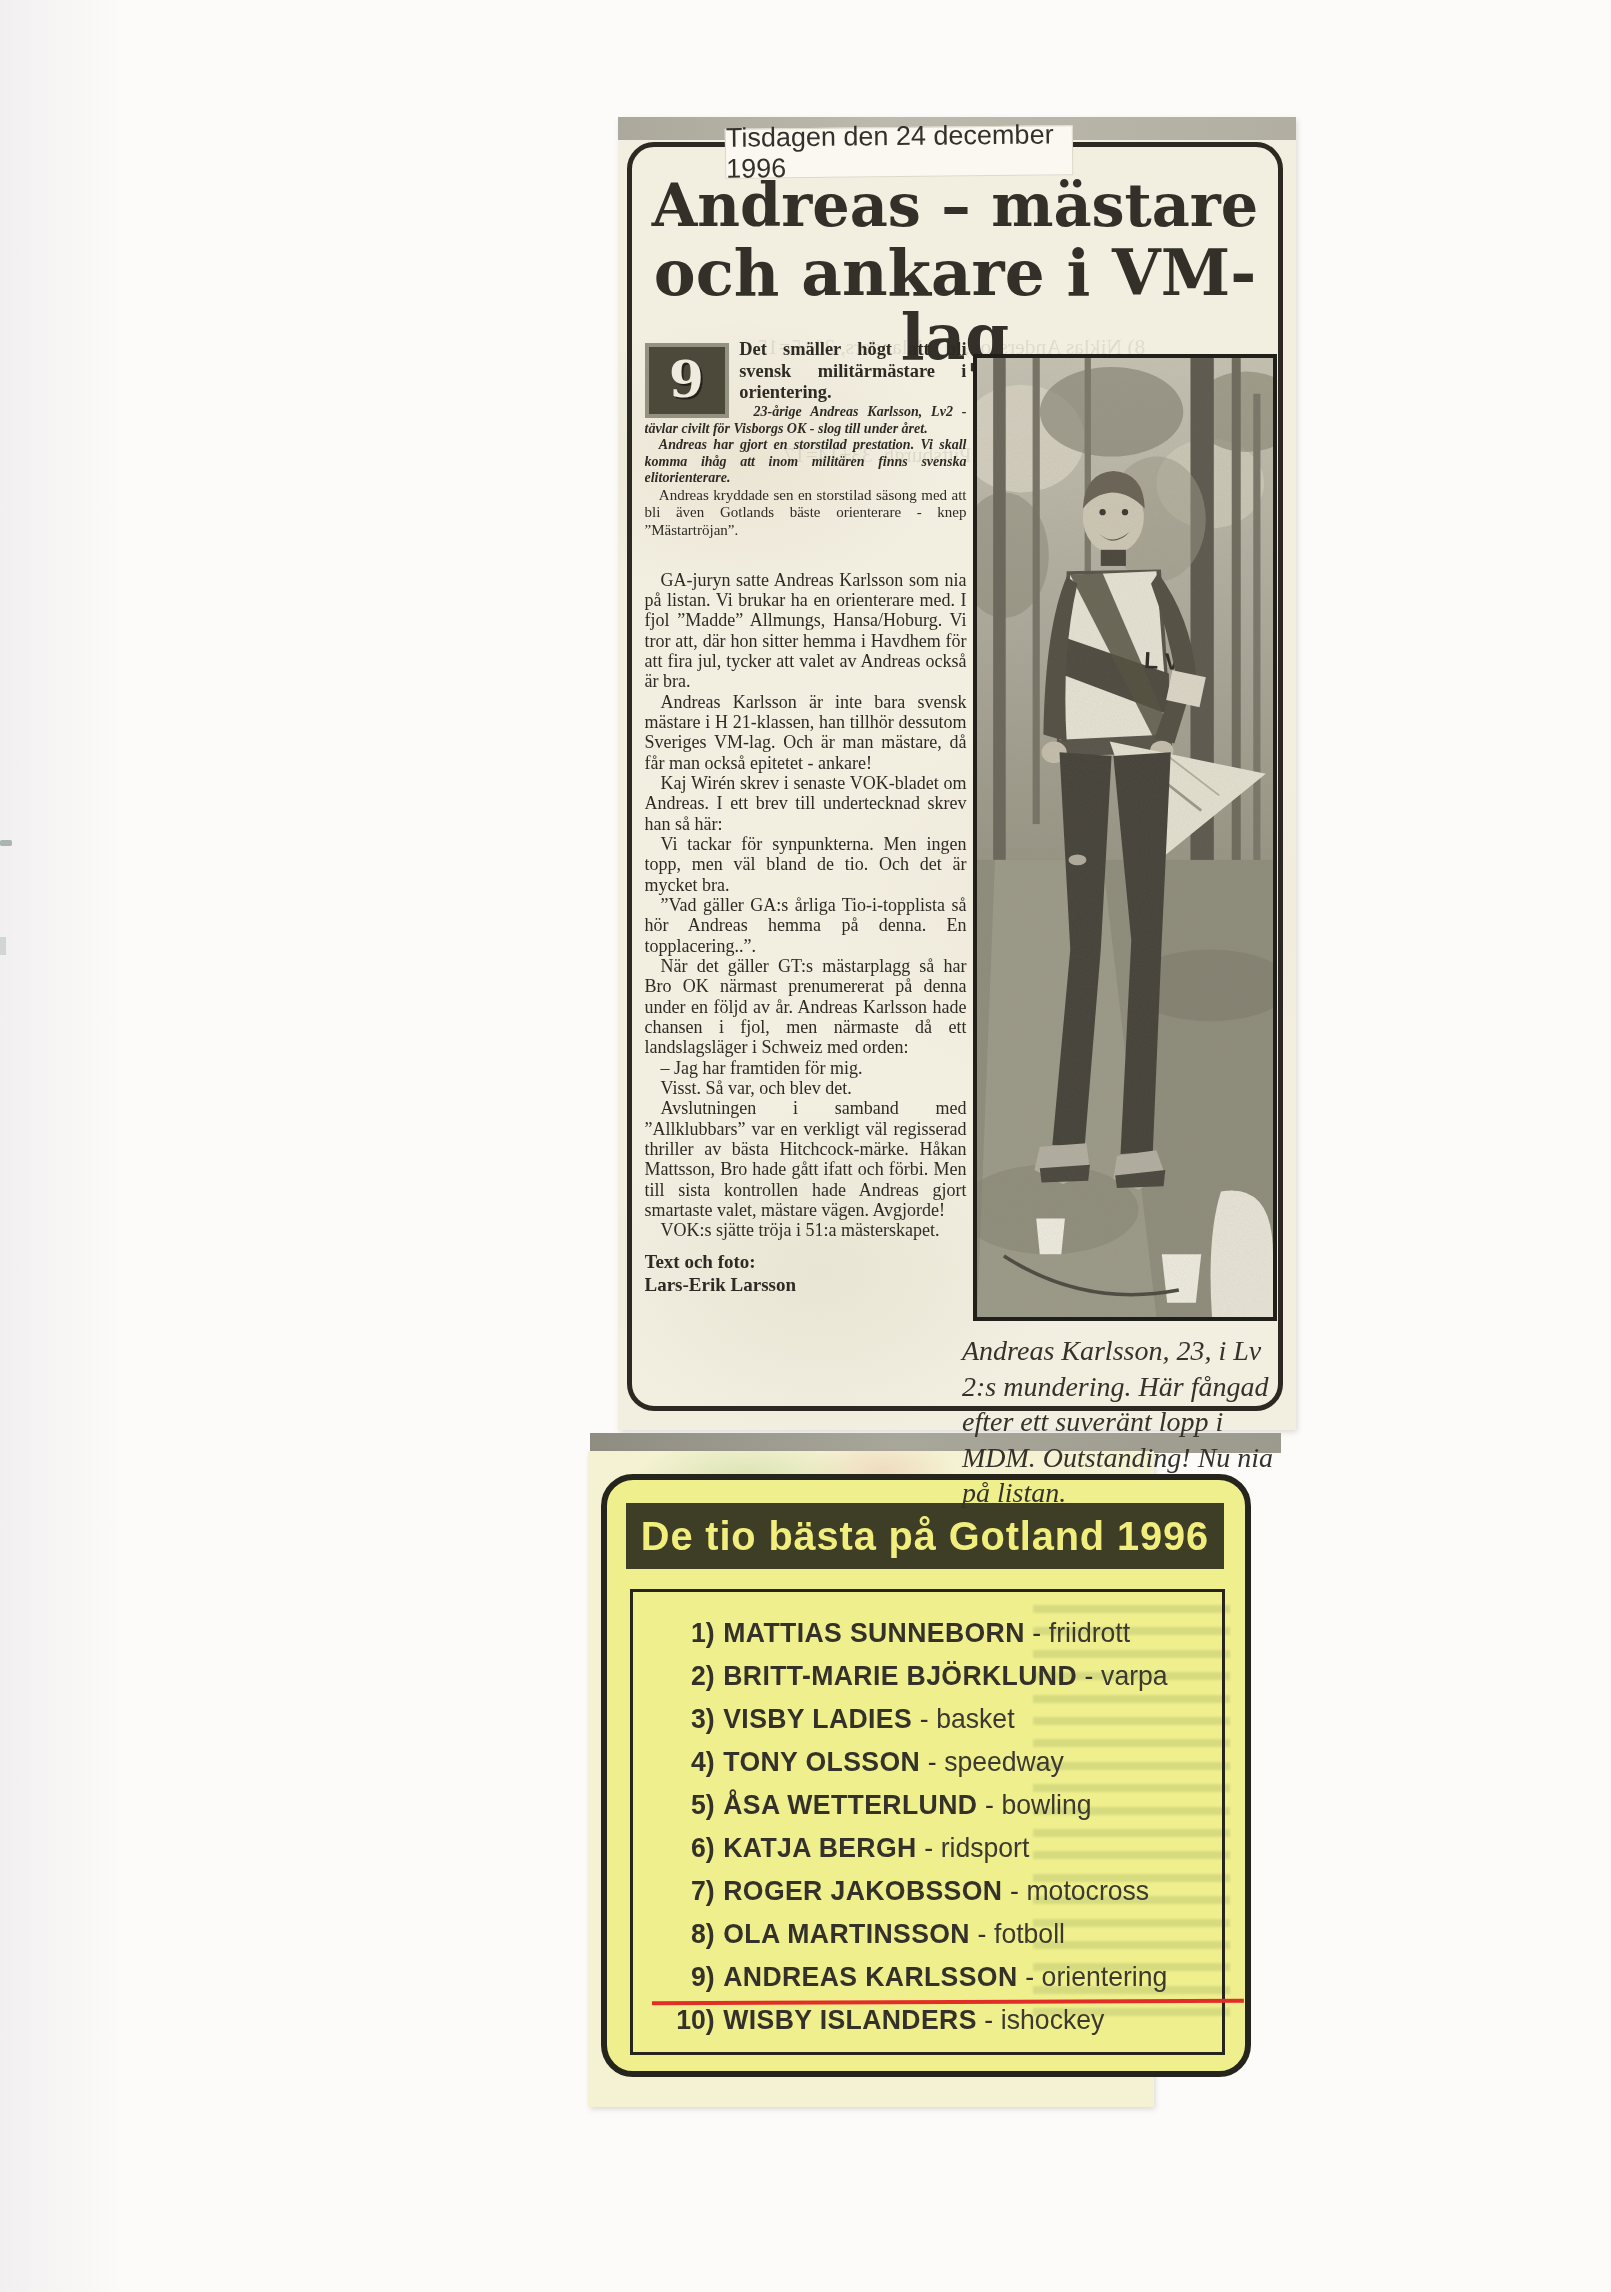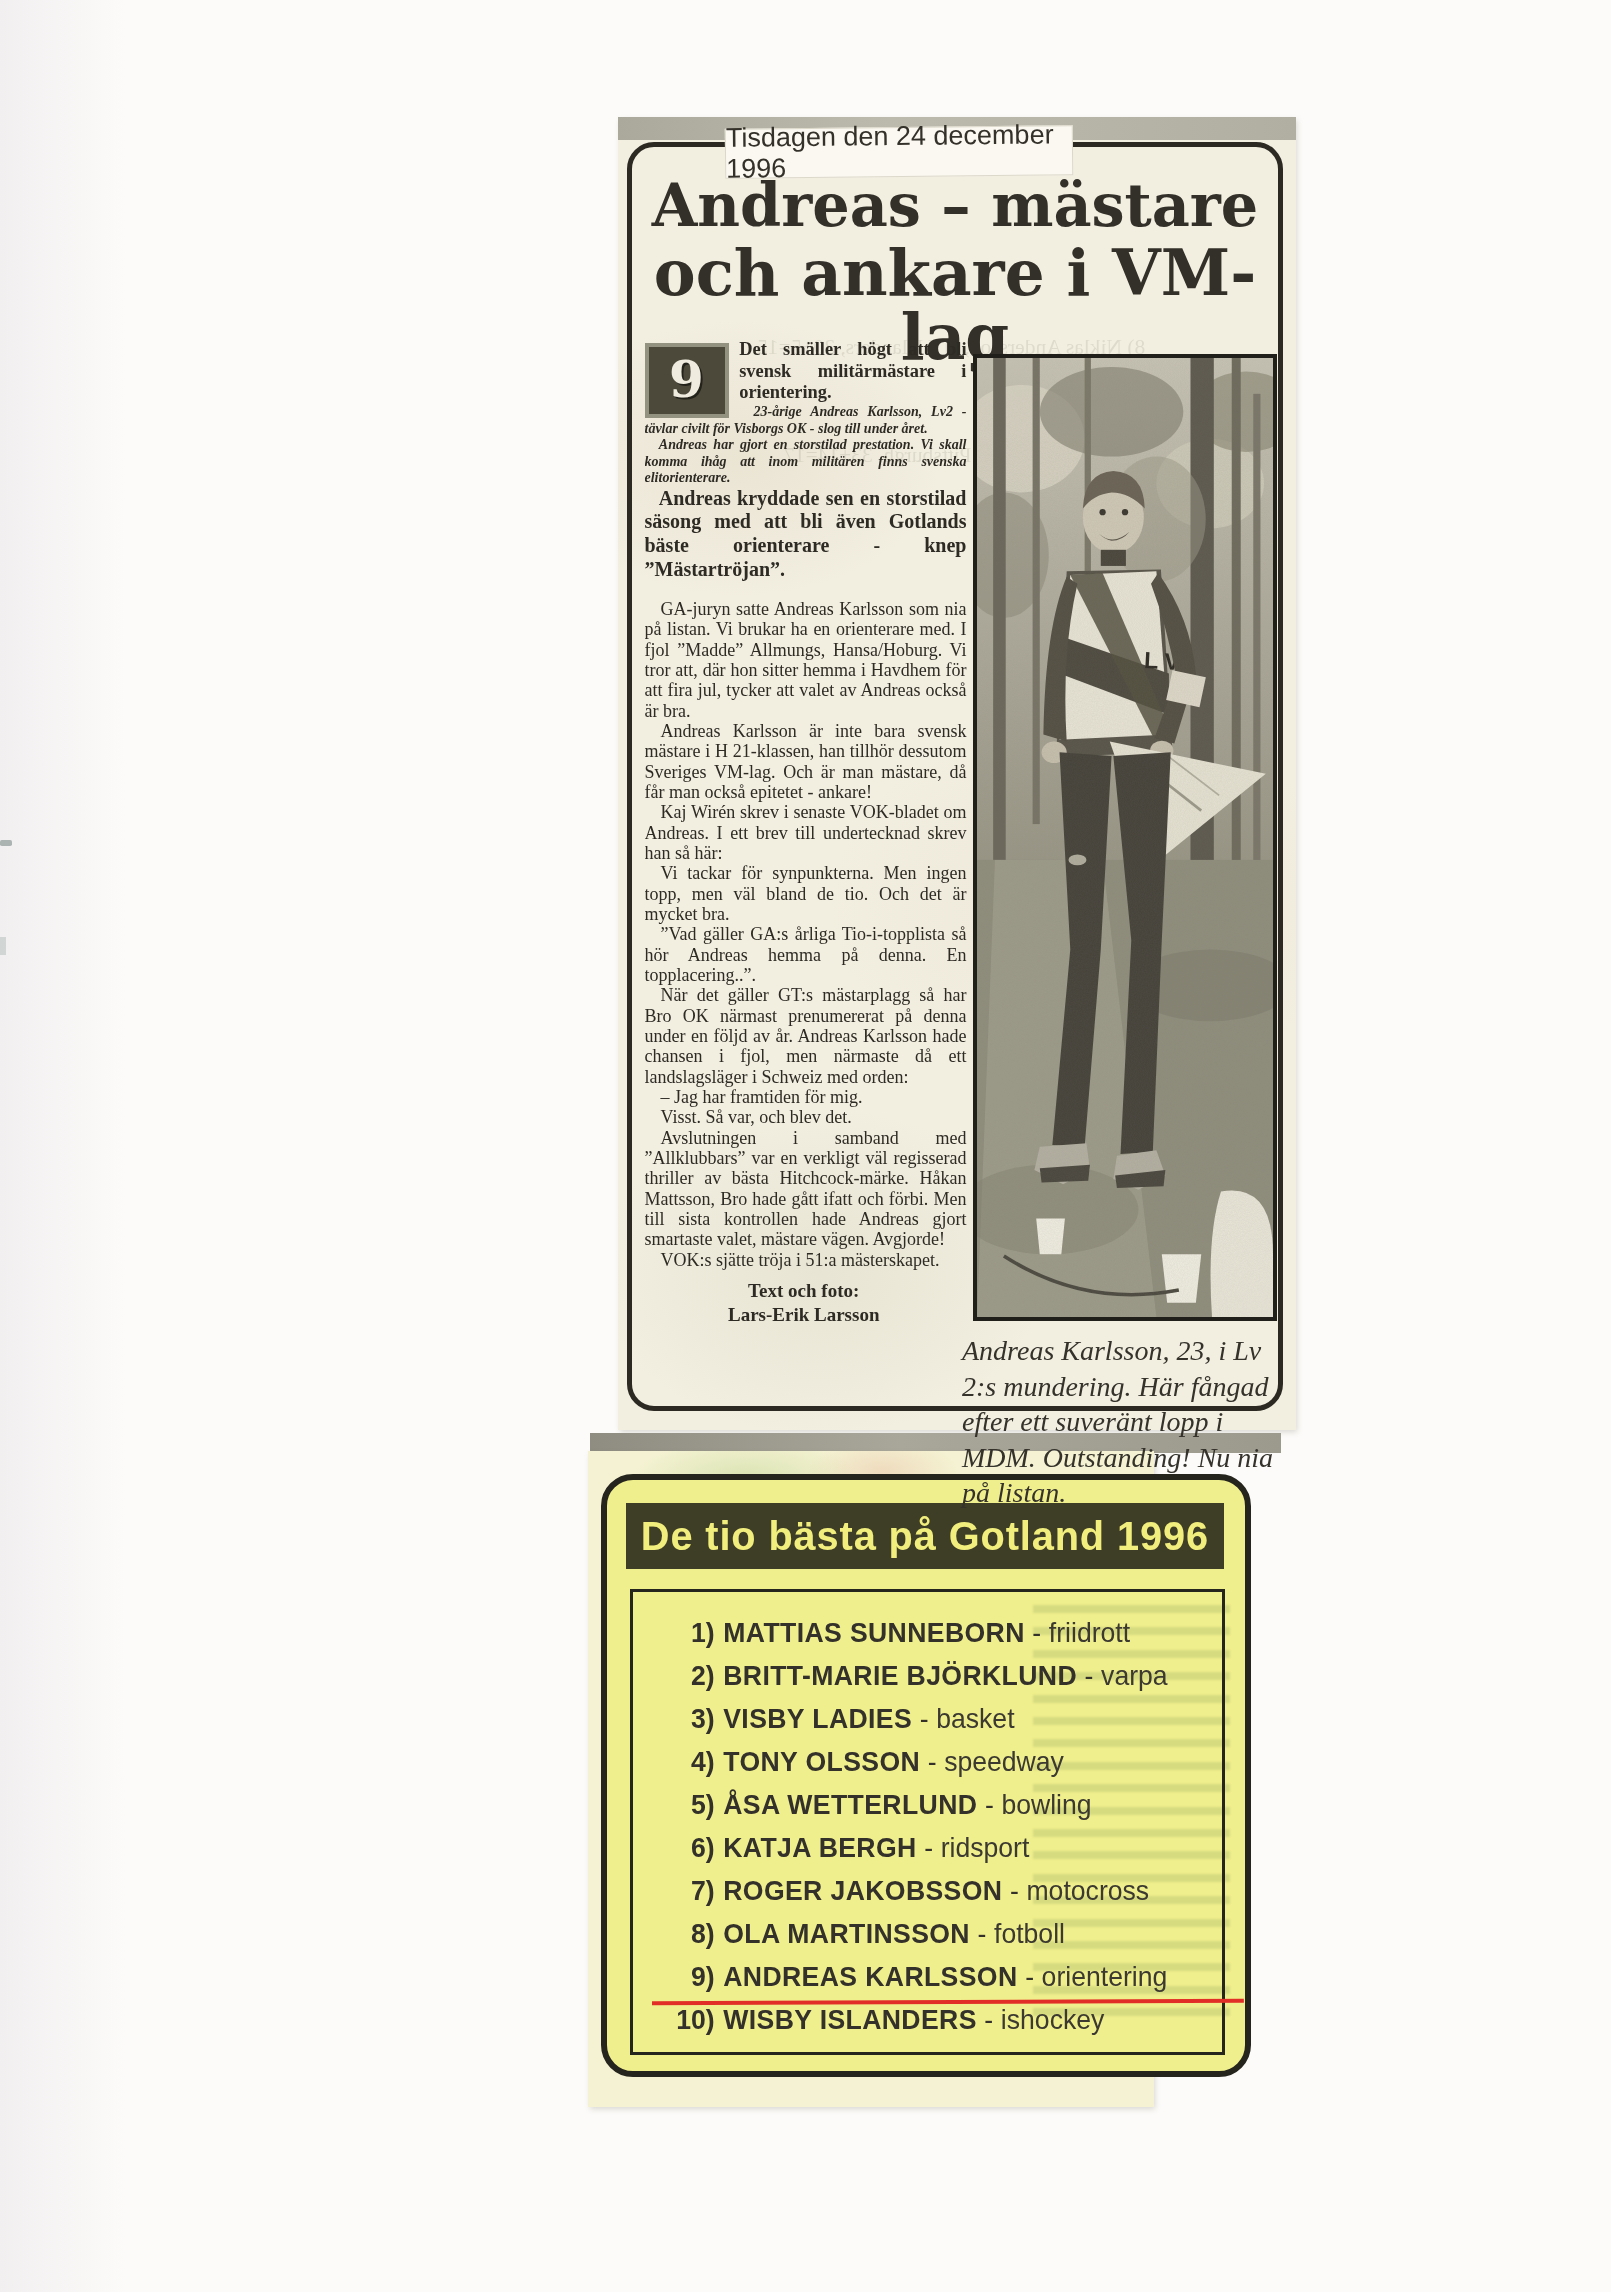--- a/index.html
+++ b/index.html
@@ -42,23 +42,23 @@
     overflow:hidden;font-size:18px;line-height:1.13;text-align:justify;
     color:#2e2b25;z-index:2;}
   .rank-box{float:left;width:84px;height:75px;margin:3.6px 10.7px 1.8px 0;
     background:#4c493b;border:4.5px solid #93917f;box-sizing:border-box;
     display:flex;align-items:center;justify-content:center;
     font-family:"DejaVu Serif",serif;font-size:50px;font-weight:bold;color:#efecdf;
     text-shadow:1.8px 1.8px 0 #24231b;}
   .para{margin:0;}
   .para.lead{font-weight:bold;font-size:18.4px;line-height:1.18;text-indent:0;}
   .para.bold{font-weight:bold;font-size:14px;line-height:1.18;text-indent:14.3px;font-style:italic;}
-  .para.boldend{font-weight:bold;font-size:20px;line-height:1.18;text-indent:14.3px;margin-bottom:18px;}
+  .para.boldend{font-weight:normal;font-size:15px;line-height:1.18;text-indent:14.3px;margin-bottom:30px;}
   .para.normal{text-indent:16px;}
-  .byline{text-align:center;font-weight:bold;font-size:19px;line-height:1.25;margin-top:9px;padding-right:3.6px;}
+  .byline{text-align:left;font-weight:bold;font-size:19px;line-height:1.25;margin-top:9px;padding-right:3.6px;}
 
   .photo-frame{position:absolute;left:341px;top:207px;width:304px;height:967px;
     border:4.5px solid #201f1a;box-sizing:border-box;background:#b7b3a6;z-index:2;}
   .photo-frame svg{display:block;width:100%;height:100%;}
   .caption{position:absolute;left:330px;top:1186px;width:333px;
     font-style:italic;font-size:28px;line-height:1.27;color:#34322b;z-index:2;}
 
   
   .clip2{position:absolute;left:588px;top:1433px;width:706px;height:673px;}
   .clip2-grayband{position:absolute;left:1.8px;top:0;width:691px;height:19.7px;

